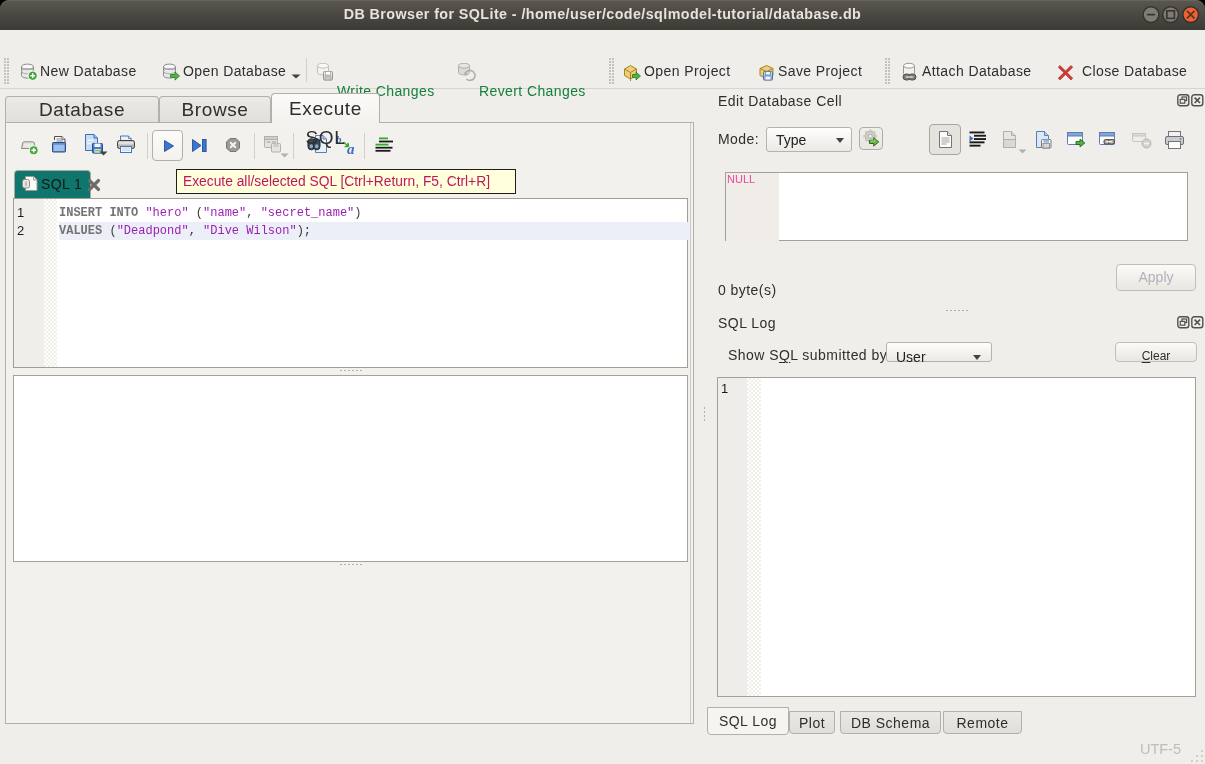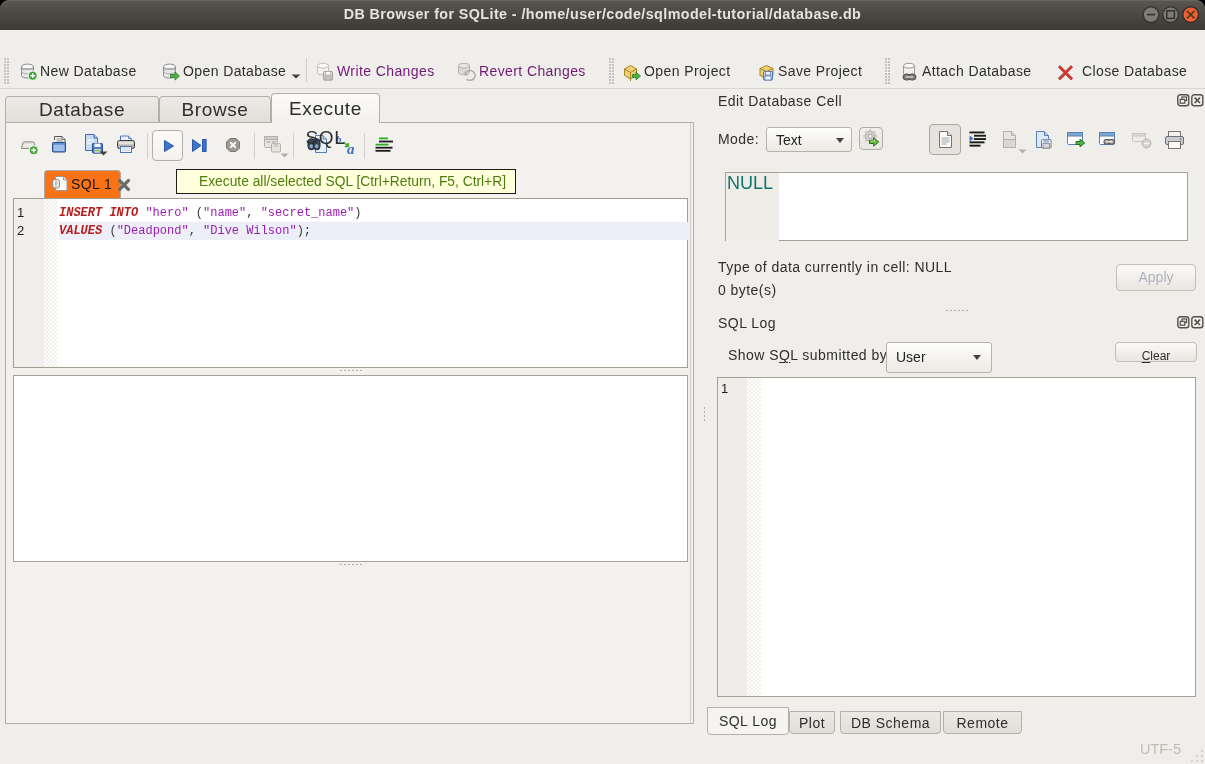--- a/index.html
+++ b/index.html
@@ -11,44 +11,44 @@
   #titlebar{left:0;top:0;width:1205px;height:30px;
      background:linear-gradient(#59574f,#4a4842 50%,#3b3a35);
      border-radius:9px 9px 0 0;
      box-shadow:inset 0 1px 0 #67655c;}
   #title{left:0;top:6px;width:1205px;text-align:center;color:#e7e3da;font-weight:bold;font-size:14.3px;letter-spacing:0.42px;}
   #menubar{left:0;top:30px;width:1205px;height:22px;background:#f0eeea;}
   .menuitem{position:absolute;top:3px;font-size:14px;color:#2e2e2e;letter-spacing:0.7px;}
   .menuitem u{text-decoration-thickness:1px;text-underline-offset:2px;}
   #toolbar{left:0;top:52px;width:1205px;height:36px;background:#f0eeea;border-bottom:1px solid #d9d5cf;}
   .tbitem{position:absolute;top:9px;height:20px;display:flex;align-items:center;font-size:14px;color:#2e2e2e;letter-spacing:0.4px;}
-  .tbitem.dis{color:#701a75;}
+  .tbitem.dis{color:#15803d;margin-top:20px;}
   .tbsep{position:absolute;top:6px;width:1px;height:24px;background:#d4d0c9;}
   .tbhandle{position:absolute;top:6px;width:5px;height:26px;
      background-image:radial-gradient(circle at 1px 1px,#c6c2bb 0.8px,transparent 1px);
      background-size:3px 3px;}
   .tab{position:absolute;box-sizing:border-box;border:1px solid #b4afa7;border-bottom:none;
        border-radius:4px 4px 0 0;background:linear-gradient(#eceae6,#e2dfda);
        text-align:center;font-size:19px;color:#2e2e2e;letter-spacing:0.6px;}
   .tab.active{background:linear-gradient(#fcfbf9,#f3f1ed);z-index:2;}
   #tabpane{left:5px;top:122px;width:689px;height:602px;background:#f3f1ed;
      border:1px solid #b4afa7;box-sizing:border-box;}
   #sqltab{left:14px;top:170px;width:77px;height:28px;box-sizing:border-box;
-      border:1px solid #aea89f;border-bottom:none;border-radius:4px 4px 0 0;background:#f97316;margin-left:30px;}
+      border:1px solid #aea89f;border-bottom:none;border-radius:4px 4px 0 0;background:#0f766e;}
   #tooltip{left:176px;top:169px;width:340px;height:25px;box-sizing:border-box;background:#ffffdc;
-      border:1px solid #201d18;font-size:13.8px;color:#4d7c0f;line-height:23px;padding-left:22px;}
+      border:1px solid #201d18;font-size:13.8px;color:#be185d;line-height:23px;padding-left:6px;}
   #editor{left:13px;top:198px;width:675px;height:170px;background:#fff;
       border:1px solid #a49d92;box-sizing:border-box;}
   #edgutter{left:0;top:0;width:30px;height:168px;background:#f0eeea;}
   #edfold{left:30px;top:0;width:13px;height:168px;
       background:repeating-conic-gradient(#f1efeb 0% 25%,#fefefd 0% 50%);background-size:4px 4px;}
   .lnum{position:absolute;left:3px;width:22px;font-size:13px;color:#1c1c1c;}
   .codeline{position:absolute;left:45px;width:631px;height:18px;font-family:"Liberation Mono",monospace;
       font-size:12px;line-height:18px;white-space:pre;}
-  .kw{color:#b91c1c;font-weight:bold;font-style:italic;}
+  .kw{color:#737373;font-weight:bold;}
   .str{color:#9a1fb3;}
   .hsplit{position:absolute;width:22px;height:3px;
      background-image:radial-gradient(circle at 1px 1.5px,#b4b0a9 0.9px,transparent 1.1px);
      background-size:4px 3px;}
   .vsplit{position:absolute;width:3px;height:15px;
      background-image:radial-gradient(circle at 1.5px 1px,#b4b0a9 0.9px,transparent 1.1px);
      background-size:3px 4px;}
   #gridpanel{left:13px;top:375px;width:675px;height:187px;background:#fff;border:1px solid #a8a196;box-sizing:border-box;}
   #respanel{left:13px;top:568px;width:675px;height:151px;background:#fff;border:1px solid #a8a196;box-sizing:border-box;}
   #respanel .ph{position:absolute;left:16px;top:6px;font-family:"Liberation Mono",monospace;font-size:11.6px;color:#8a8a86;}
@@ -266,21 +266,21 @@
   <div class="docktitle" style="left:718px;top:93px;">Edit Database Cell</div>
   <svg class="abs" style="left:1177px;top:94px;" width="27" height="13" viewBox="0 0 27 13">
     <rect x="0.8" y="0.8" width="11" height="11" rx="2.5" fill="none" stroke="#55524b" stroke-width="1.4"></rect>
     <rect x="5" y="3" width="4.6" height="3.6" fill="none" stroke="#55524b" stroke-width="1.2"></rect>
     <rect x="3.2" y="5.4" width="4.6" height="3.8" fill="#f0eeea" stroke="#55524b" stroke-width="1.2"></rect>
     <rect x="14.8" y="0.8" width="11" height="11" rx="2.5" fill="none" stroke="#55524b" stroke-width="1.4"></rect>
     <path d="M17.6 3.6 l5.4 5.4 M23 3.6 l-5.4 5.4" stroke="#55524b" stroke-width="1.6"></path>
   </svg>
   <div class="docktitle" style="left:718px;top:131px;">Mode:</div>
   <div class="combo" style="left:766px;top:127px;width:86px;height:25px;">
-    <span class="ctext">Text</span>
+    <span class="ctext">Type</span>
       <span class="arrow" style="left:69px;top:10px;"></span>
   </div>
   <div class="abs" style="left:859px;top:127px;width:24px;height:23px;box-sizing:border-box;border:1px solid #b2ada4;border-radius:4px;background:linear-gradient(#f1efeb,#e9e6e1);"></div>
   <svg class="abs" style="left:861px;top:128px;" width="21" height="21" viewBox="0 0 21 21">
     <circle cx="9.2" cy="8.2" r="4.9" fill="#d4d2ce" stroke="#9b9892"></circle>
     <circle cx="9.2" cy="8.2" r="2.1" fill="#f0eeea" stroke="#9b9892" stroke-width="0.8"></circle>
     <g stroke="#cfccc8" stroke-width="2.4">
       <path d="M9.2 1.2v2.6 M9.2 12.6v2.6 M2.2 8.2h2.6 M13.6 8.2h2.6 M4.3 3.3l1.8 1.8 M12.3 11.3l1.8 1.8 M14.1 3.3l-1.8 1.8 M6.1 11.3l-1.8 1.8"></path>
     </g>
     <path d="M8.5 12.3 h4.2 v-2.6 l5 4.2 -5 4.2 v-2.6 h-4.2 z" fill="#6cb53e" stroke="#277022" stroke-width="1"></path>
@@ -334,36 +334,35 @@
     <rect x="13" y="10.7" width="5" height="1.7" fill="#f5f4f2"></rect>
   </svg>
   <svg class="abs" style="left:1164px;top:131px;" width="21" height="19" viewBox="0 0 21 19">
     <rect x="4.5" y="0.5" width="12" height="5" fill="#f2f2f2" stroke="#77746e"></rect>
     <rect x="1.5" y="5.5" width="18" height="8" rx="1.5" fill="#c9ccd4" stroke="#6e7077"></rect>
     <rect x="4.5" y="10.5" width="12" height="7" fill="#fcfcfc" stroke="#77746e"></rect>
     <circle cx="16.5" cy="8" r="1" fill="#8a8780"></circle>
   </svg>
   <div class="abs" id="nullbox">
     <div class="abs" id="nullstrip"></div>
-    <div class="abs" style="left:1px;top:0px;font-size:18px;color:#0f766e;">NULL</div>
-  </div>
-  <div class="docktitle" style="left:718px;top:259px;">Type of data currently in cell: NULL</div>
+    <div class="abs" style="left:1px;top:0px;font-size:11px;color:#ec4899;">NULL</div>
+  </div>
   <div class="docktitle" style="left:718px;top:282px;">0 byte(s)</div>
   <div class="pushbtn" style="left:1116px;top:264px;width:80px;height:27px;line-height:25px;color:#b3b1bb;font-size:14px;">Apply</div>
   <div class="abs hsplit" style="left:946px;top:309px;"></div>
   <div class="docktitle" style="left:718px;top:315px;">SQL Log</div>
   <svg class="abs" style="left:1177px;top:316px;" width="27" height="13" viewBox="0 0 27 13">
     <rect x="0.8" y="0.8" width="11" height="11" rx="2.5" fill="none" stroke="#55524b" stroke-width="1.4"></rect>
     <rect x="5" y="3" width="4.6" height="3.6" fill="none" stroke="#55524b" stroke-width="1.2"></rect>
     <rect x="3.2" y="5.4" width="4.6" height="3.8" fill="#f0eeea" stroke="#55524b" stroke-width="1.2"></rect>
     <rect x="14.8" y="0.8" width="11" height="11" rx="2.5" fill="none" stroke="#55524b" stroke-width="1.4"></rect>
     <path d="M17.6 3.6 l5.4 5.4 M23 3.6 l-5.4 5.4" stroke="#55524b" stroke-width="1.6"></path>
   </svg>
   <div class="docktitle" style="left:728px;top:347px;">Show S<u style="text-decoration-thickness:1px;text-underline-offset:2px;">Q</u>L submitted by</div>
-  <div class="combo" style="left:886px;top:342px;width:106px;height:31px;">
+  <div class="combo" style="left:886px;top:342px;width:106px;height:20px;">
     <span class="ctext" style="top:6px;">User</span>
       <span class="arrow" style="left:86px;top:12px;"></span>
   </div>
   <div class="pushbtn" style="left:1115px;top:342px;width:82px;height:20px;line-height:26px;color:#2e2e2e;font-size:12px;"><u style="text-decoration-thickness:1px;text-underline-offset:2px;">C</u>lear</div>
   <div class="abs" id="logframe">
     <div class="abs" id="loggutter"></div>
     <div class="abs" id="logfold"></div>
     <div class="lnum" style="top:3px;">1</div>
   </div>
   <div class="abs btab active" style="left:707px;top:707px;width:82px;height:28px;line-height:27px;">SQL Log</div>

